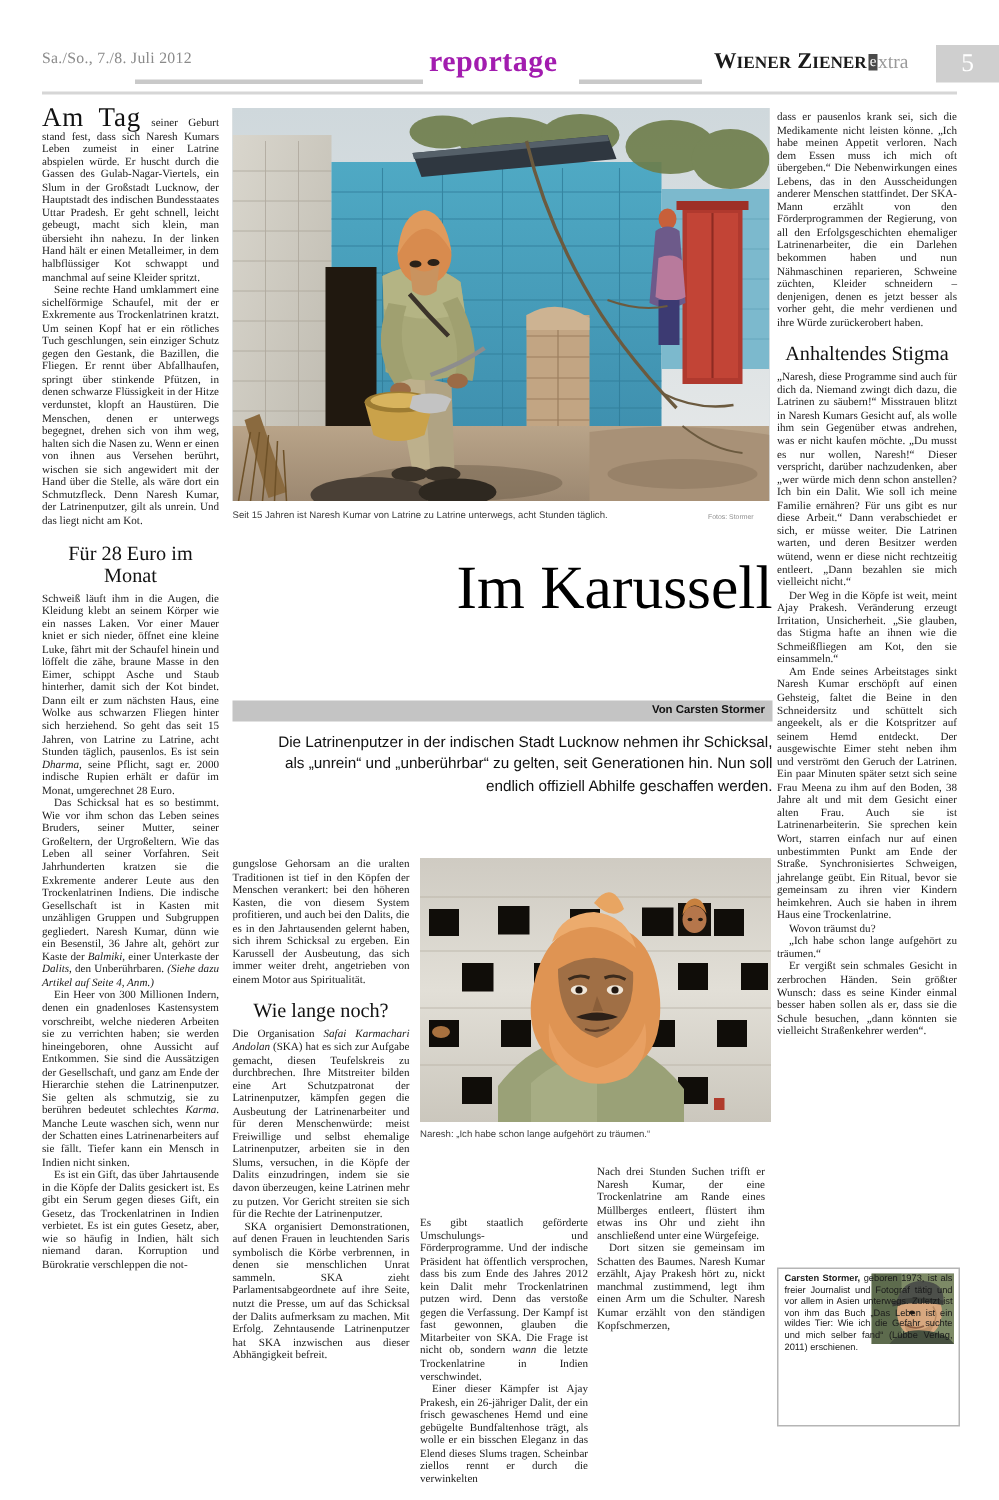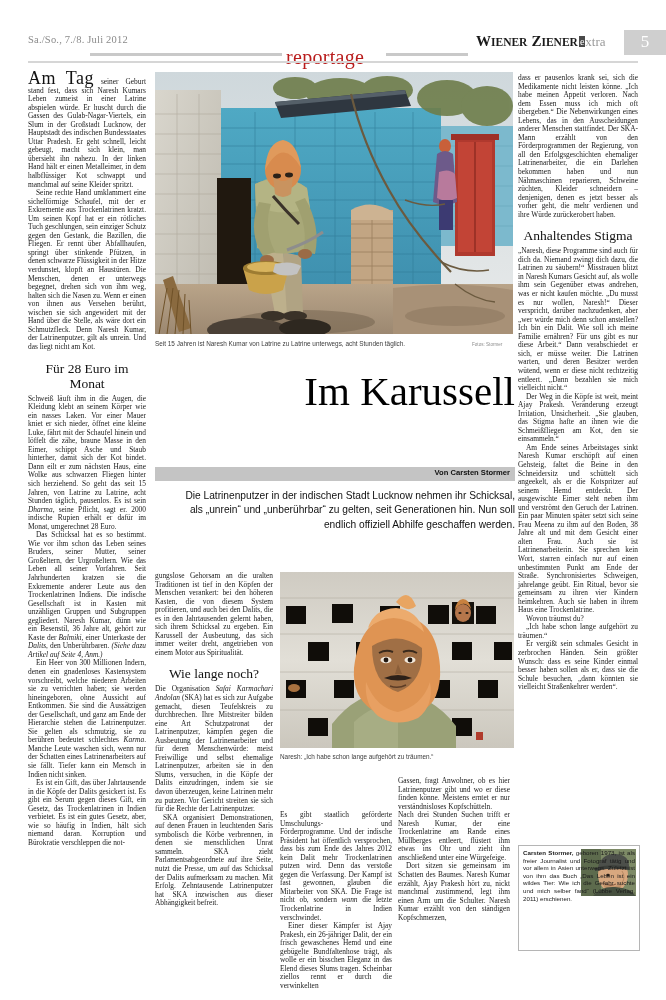--- a/index.html
+++ b/index.html
@@ -8,22 +8,22 @@
     font-family:"Liberation Serif", serif;
     color:#111;
   }
   .page{position:relative;width:666px;height:1000px;background:#fff;border-radius:14px;}
 
   
   .masthead{position:absolute;left:28px;top:30px;width:610px;height:34px;}
   .mh-date{position:absolute;left:0;top:4px;font-family:"Liberation Serif",serif;
     font-size:10.5px;color:#8a8a8a;letter-spacing:.2px;white-space:nowrap;}
   .mh-rule-l{position:absolute;left:62px;top:23px;width:192px;height:3px;background:#c9c9c9;}
-  .mh-kicker{position:absolute;left:258px;top:16px;font-family:"Liberation Serif",serif;
-    font-size:20px;color:#b91c1c;letter-spacing:.3px;white-space:nowrap;}
+  .mh-kicker{position:absolute;left:258px;top:0px;font-family:"Liberation Serif",serif;
+    font-size:20px;color:#a21caf;letter-spacing:.3px;white-space:nowrap;font-weight:bold;}
   .mh-rule-r{position:absolute;left:358px;top:23px;width:82px;height:3px;background:#c9c9c9;}
   .mh-logo{position:absolute;left:448px;top:2px;white-space:nowrap;}
   .mh-logo .w1,.mh-logo .w2{
     font-family:"Liberation Serif",serif;font-weight:bold;color:#1a1a1a;
     font-size:15px;letter-spacing:0px;}
   .mh-logo .sc{font-size:11.5px;}
   .mh-extra{display:inline-block;margin-left:1px;font-family:"Liberation Serif",serif;
     font-size:13px;color:#9a9a9a;}
   .mh-extra .ebox{display:inline-block;background:#4a4a4a;color:#fff;font-size:10px;
     padding:0 1px;line-height:11px;vertical-align:1px;}
@@ -370,21 +370,20 @@
     </svg>
   </div>
   <div class="cap" style="left:280px;top:753px;width:234px;">Naresh: „Ich habe schon lange aufgehört zu träumen.“</div>
 
   <div class="col" style="left:280px;top:811px;width:112px;">
     <p class="noind"><span>Es gibt staatlich geförderte Umschulungs- und Förderprogramme. Und der indische Präsident hat öffentlich versprochen, dass bis zum Ende des Jahres 2012 kein Dalit mehr Trockenlatrinen putzen wird. Denn das verstoße gegen die Verfassung. Der Kampf ist fast gewonnen, glauben die Mitarbeiter von SKA. Die Frage ist nicht ob, sondern </span><span class="it">wann</span><span> die letzte Trockenlatrine in Indien verschwindet.</span></p>
     <p>Einer dieser Kämpfer ist Ajay Prakesh, ein 26-jähriger Dalit, der ein frisch gewaschenes Hemd und eine gebügelte Bundfaltenhose trägt, als wolle er ein bisschen Eleganz in das Elend dieses Slums tragen. Scheinbar ziellos rennt er durch die verwinkelten</p>
   </div>
 
   <div class="col" style="left:398px;top:777px;width:112px;">
-    <p class="noind">Gassen, fragt Anwohner, ob es hier Latrinenputzer gibt und wo er diese finden könne. Meistens erntet er nur verständnisloses Kopfschütteln.</p>
     <p class="noind">Nach drei Stunden Suchen trifft er Naresh Kumar, der eine Trockenlatrine am Rande eines Müllberges entleert, flüstert ihm etwas ins Ohr und zieht ihn anschließend unter eine Würgefeige.</p>
     <p>Dort sitzen sie gemeinsam im Schatten des Baumes. Naresh Kumar erzählt, Ajay Prakesh hört zu, nickt manchmal zustimmend, legt ihm einen Arm um die Schulter. Naresh Kumar erzählt von den ständigen Kopfschmerzen,</p>
   </div>
 
   <div class="col" style="left:518px;top:74px;width:120px;">
     <p class="noind">dass er pausenlos krank sei, sich die Medikamente nicht leisten könne. „Ich habe meinen Appetit verloren. Nach dem Essen muss ich mich oft übergeben.“ Die Nebenwirkungen eines Lebens, das in den Ausscheidungen anderer Menschen stattfindet. Der SKA-Mann erzählt von den Förderprogrammen der Regierung, von all den Erfolgsgeschichten ehemaliger Latrinenarbeiter, die ein Darlehen bekommen haben und nun Nähmaschinen reparieren, Schweine züchten, Kleider schneidern – denjenigen, denen es jetzt besser als vorher geht, die mehr verdienen und ihre Würde zurückerobert haben.</p>
     <h3>Anhaltendes Stigma</h3>
     <p class="noind">„Naresh, diese Programme sind auch für dich da. Niemand zwingt dich dazu, die Latrinen zu säubern!“ Misstrauen blitzt in Naresh Kumars Gesicht auf, als wolle ihm sein Gegenüber etwas andrehen, was er nicht kaufen möchte. „Du musst es nur wollen, Naresh!“ Dieser verspricht, darüber nachzudenken, aber „wer würde mich denn schon anstellen? Ich bin ein Dalit. Wie soll ich meine Familie ernähren? Für uns gibt es nur diese Arbeit.“ Dann verabschiedet er sich, er müsse weiter. Die Latrinen warten, und deren Besitzer werden wütend, wenn er diese nicht rechtzeitig entleert. „Dann bezahlen sie mich vielleicht nicht.“</p>
     <p>Der Weg in die Köpfe ist weit, meint Ajay Prakesh. Veränderung erzeugt Irritation, Unsicherheit. „Sie glauben, das Stigma hafte an ihnen wie die Schmeißfliegen am Kot, den sie einsammeln.“</p>
     <p>Am Ende seines Arbeitstages sinkt Naresh Kumar erschöpft auf einen Gehsteig, faltet die Beine in den Schneidersitz und schüttelt sich angeekelt, als er die Kotspritzer auf seinem Hemd entdeckt. Der ausgewischte Eimer steht neben ihm und verströmt den Geruch der Latrinen. Ein paar Minuten später setzt sich seine Frau Meena zu ihm auf den Boden, 38 Jahre alt und mit dem Gesicht einer alten Frau. Auch sie ist Latrinenarbeiterin. Sie sprechen kein Wort, starren einfach nur auf einen unbestimmten Punkt am Ende der Straße. Synchronisiertes Schweigen, jahrelange geübt. Ein Ritual, bevor sie gemeinsam zu ihren vier Kindern heimkehren. Auch sie haben in ihrem Haus eine Trockenlatrine.</p>

